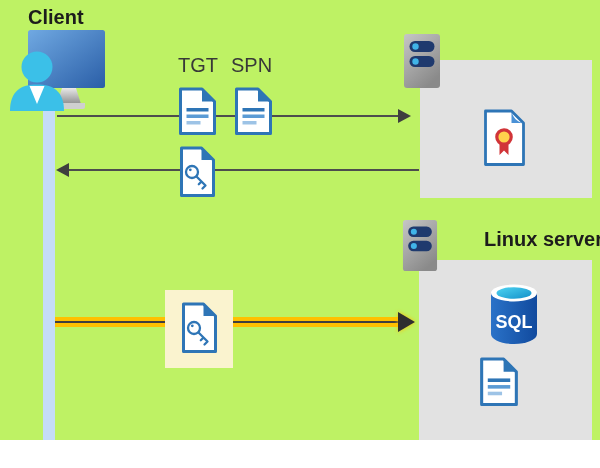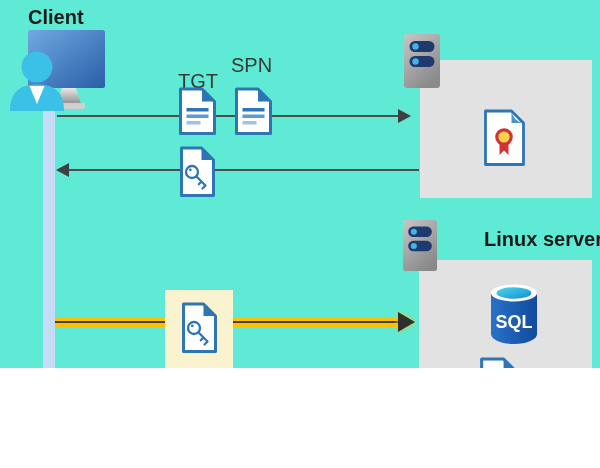--- a/index.html
+++ b/index.html
@@ -1,17 +1,17 @@
 <!DOCTYPE html>
 <html><head>
 <meta charset="utf-8">
 <style>
   html,body{margin:0;padding:0;background:#fff;}
   .canvas{
-    position:relative;width:600px;height:368px;background:#5eead4;
+    position:relative;width:600px;height:440px;background:#bef264;
     font-family:"Liberation Sans",sans-serif;overflow:hidden;
   }
   .abs{position:absolute;}
 
   
   .title{font-size:20px;font-weight:700;color:#1c1c1c;line-height:26px;}
   .small-label{font-size:20px;font-weight:400;color:#383838;}
   .file-label{font-size:21px;font-weight:400;color:#3d3d3d;}
 
   
@@ -66,21 +66,21 @@
     <polygon points="56,61 70,61 75,77 51,77" fill="url(#stand)"></polygon>
     <path d="M47 76 h32 v4 a2 2 0 0 1 -2 2 h-28 a2 2 0 0 1 -2 -2 Z" fill="#cfcfcf"></path>
     <circle cx="31" cy="40" r="15.5" fill="#3bc0e8"></circle>
     <path d="M4 84 C4 64 15 57.5 31 57.5 C47 57.5 58 64 58 84 Z" fill="#3bc0e8"></path>
     <polygon points="23.5,59 38.5,59 31,77" fill="#ffffff"></polygon>
   </svg>
 
   <div class="abs line" style="left:57px;top:115px;width:342px;"></div>
   <div class="abs head-right" style="left:398px;top:109px;"></div>
 
-  <div class="abs small-label" style="left:177px;top:70px;width:42px;text-align:center;">TGT</div>
+  <div class="abs small-label" style="left:177px;top:54px;width:42px;text-align:center;">TGT</div>
   <div class="abs small-label" style="left:231px;top:54px;width:46px;text-align:left;">SPN</div>
 
   <svg class="abs icon" style="left:177px;top:87px;" width="41" height="49" viewBox="0 0 41 49">
     <path d="M3.5 2 H25 L37.5 14.5 V46.5 H3.5 Z" fill="#fff" stroke="#2e75b6" stroke-width="3" stroke-linejoin="round"></path>
     <path d="M25 2 V14.5 H37.5 Z" fill="#2e75b6"></path>
     <rect x="9.5" y="21" width="22" height="3.5" fill="#2e75b6"></rect>
     <rect x="9.5" y="27.5" width="22" height="3.5" fill="#5b9bd5"></rect>
     <rect x="9.5" y="34" width="14" height="3.5" fill="#9dc3e6"></rect>
   </svg>
 

